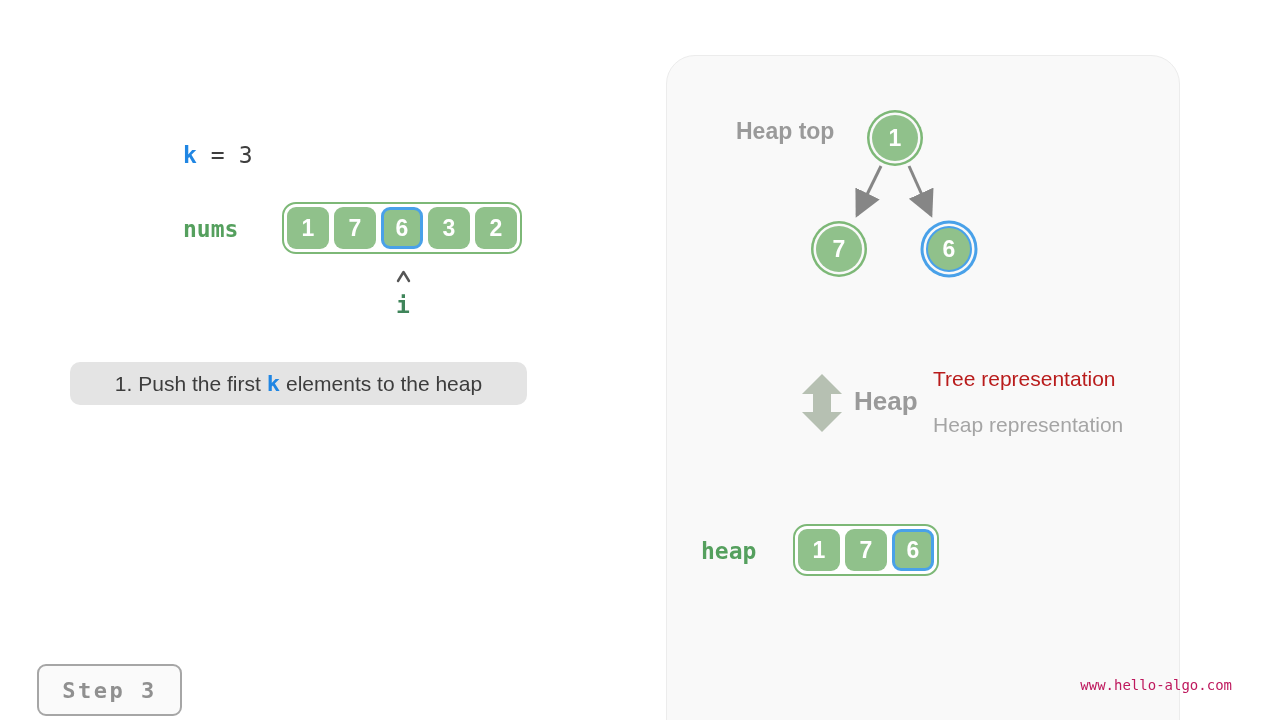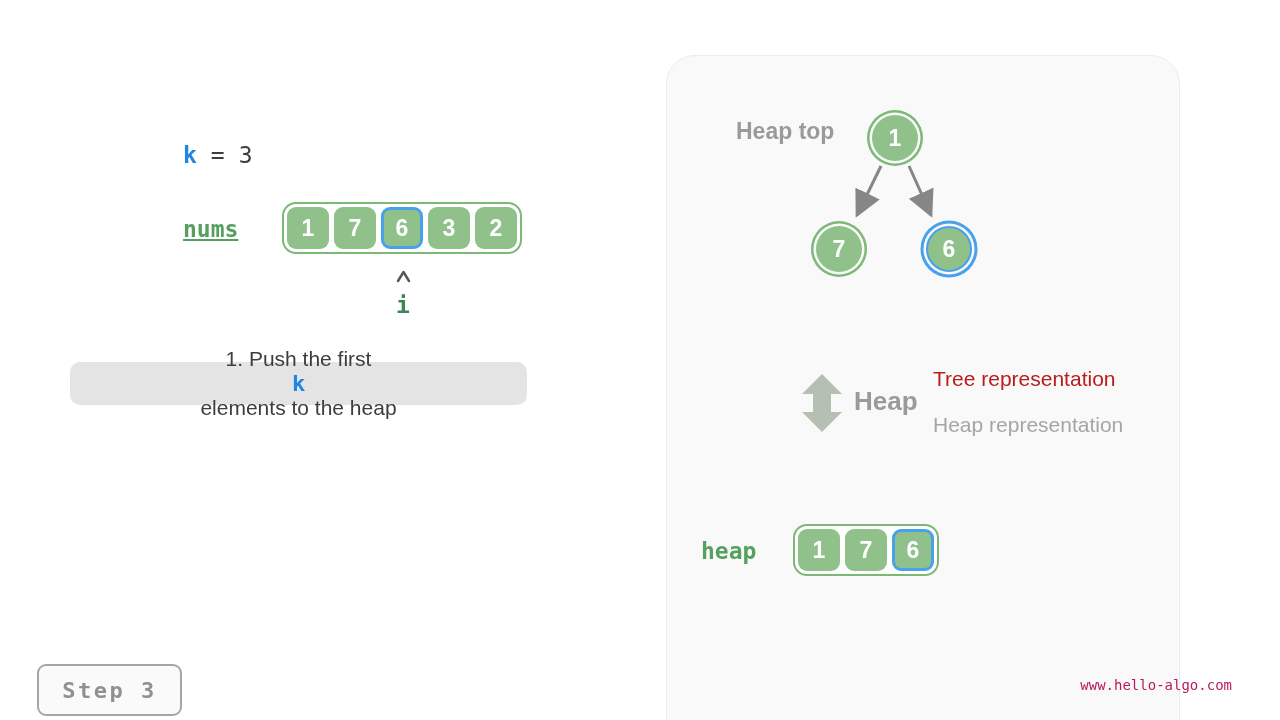--- a/index.html
+++ b/index.html
@@ -7,38 +7,38 @@
   body { position: relative; font-family: "Liberation Sans", sans-serif; }
   .abs { position: absolute; }
 
   .mono { font-family: "DejaVu Sans Mono", monospace; }
 
   
   .k-line { left: 183px; top: 142px; display: flex; gap: 14px;
             font-size: 23px; color: #3e3e3e; }
   .k-line .kvar { color: #2086e3; font-weight: bold; }
 
-  .nums-label { left: 183px; top: 216px; font-size: 23px; font-weight: bold; color: #55a05e; text-decoration: underline; }
+  .nums-label { left: 183px; top: 216px; font-size: 23px; font-weight: bold; color: #55a05e; }
 
   .array-box { display: flex; gap: 5px; padding: 3px; background: #ffffff;
                border: 2px solid #7db877; border-radius: 14px; }
   .nums-box { left: 282px; top: 202px; }
   .cell { width: 42px; height: 42px; border-radius: 9px; background: #90c18b;
           color: #ffffff; font-size: 23px; font-weight: bold;
           display: flex; align-items: center; justify-content: center; }
   .cell.hl { border: 3.5px solid #49a1e9; }
 
   .pointer-caret { left: 395px; top: 269px; }
   .pointer-label { left: 390px; top: 292px; width: 26px; text-align: center;
                    font-size: 23px; font-weight: bold; color: #3f855a; }
 
   .caption-box { left: 70px; top: 362px; width: 457px; height: 43px;
                  background: #e4e4e4; border-radius: 10px;
                  display: flex; align-items: center; justify-content: center;
-                 font-size: 21px; color: #3d3d3d; flex-direction: column; }
+                 font-size: 21px; color: #3d3d3d; }
   .caption-box .kword { color: #2086e3; font-weight: bold; font-size: 22px;
                         font-family: "DejaVu Sans Mono", monospace; margin: 0 6px; }
 
   
   .panel { left: 666px; top: 55px; width: 514px; height: 714px;
            background: #f9f9f9; border: 1px solid #ececec; border-radius: 29px; }
 
   .heap-top-label { left: 69px; top: 62px; font-size: 23px; font-weight: bold; color: #9a9a9a; }
 
   .tree-arrows { left: 0; top: 0; }

